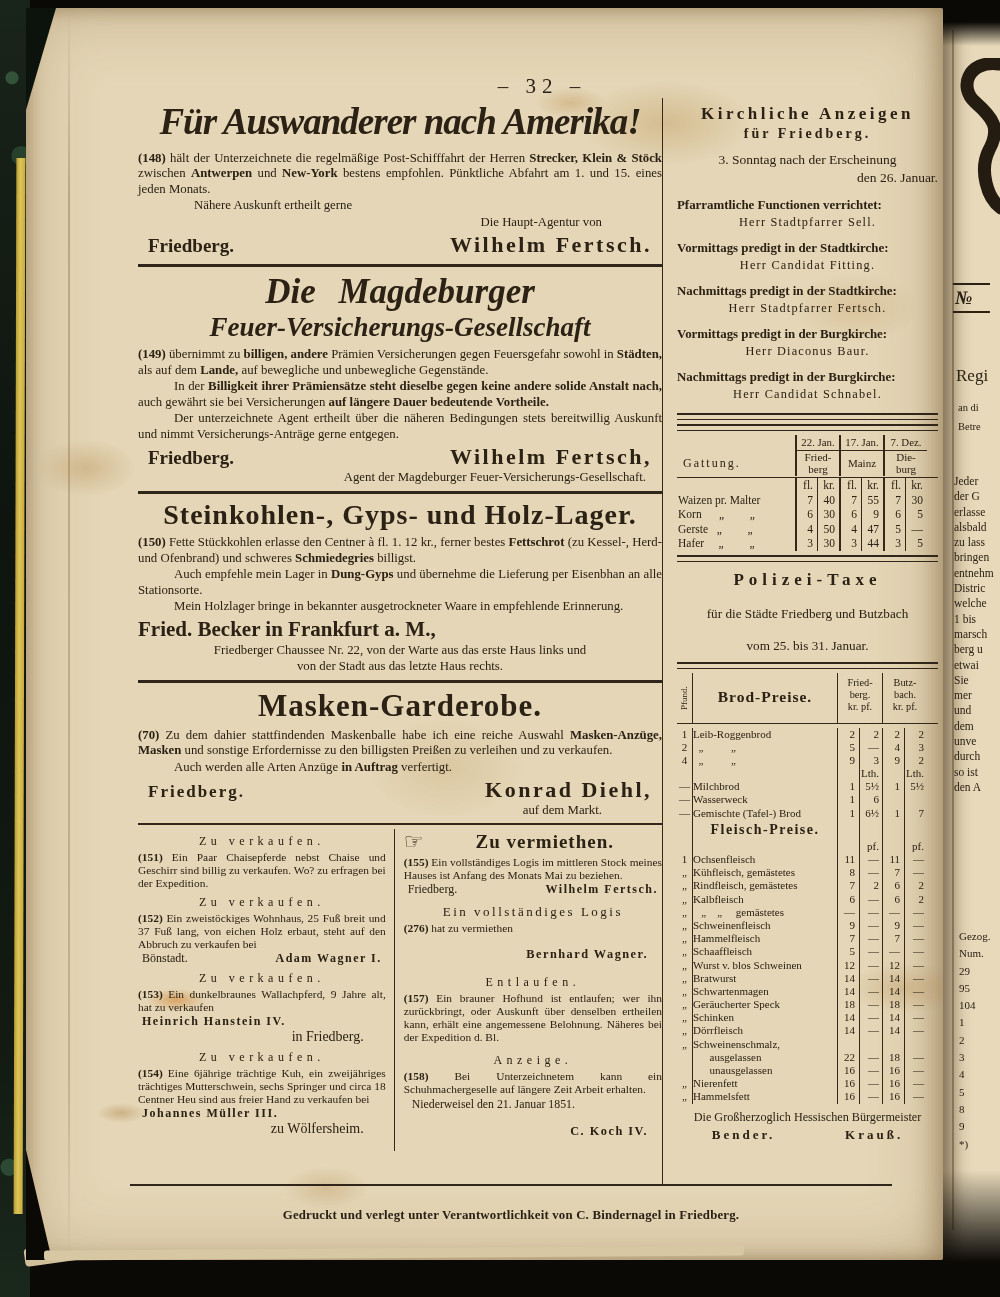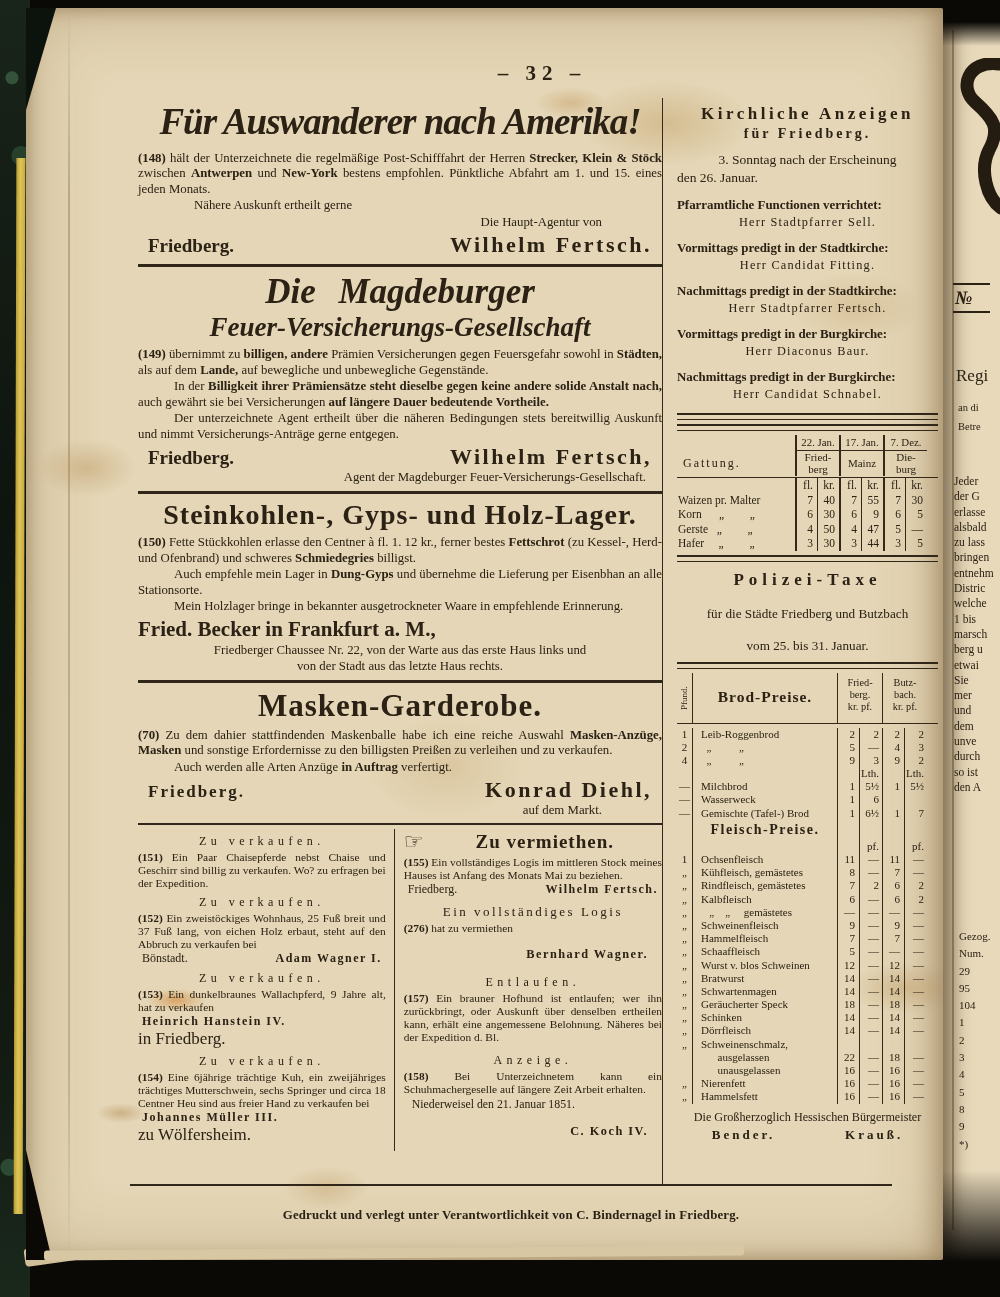--- a/index.html
+++ b/index.html
@@ -42,22 +42,22 @@
     background:linear-gradient(#0b0906 0 22px,transparent 46px,transparent 1170px,#0b0906 1262px)}
   .sliver .vline{position:absolute;top:30px;left:9px;width:1.5px;height:1200px;background:rgba(100,70,35,.5)}
   .fr-no{position:absolute;top:283px;left:10px;font-weight:bold;font-style:italic;font-size:19px;
     border-top:2.5px solid #2b2114;border-bottom:2.5px solid #2b2114;padding:2px 18px 2px 2px}
   .fr-heading{position:absolute;top:366px;left:13px;font-size:17px}
   .fr-subs{position:absolute;top:398px;left:15px;font-size:10.5px;line-height:19px}
   .fr-body{position:absolute;top:474px;left:11px;font-size:11.5px;line-height:15.3px;white-space:nowrap}
   .fr-nums{position:absolute;top:928px;left:16px;font-size:11px;line-height:17.3px;white-space:nowrap}
   .flourish{position:absolute;top:58px;left:6px}
   
-  .pagenum{position:absolute;left:110px;top:53px;width:812px;text-align:center;
-    font-size:21px;font-weight:bold;letter-spacing:6px}
+  .pagenum{position:absolute;left:110px;top:66px;width:812px;text-align:center;
+    font-size:21px;font-weight:normal;letter-spacing:6px}
   
   .col-left{position:absolute;left:112px;top:92px;width:524px}
   .col-right{position:absolute;left:636px;top:90px;width:276px;height:1086px;
     border-left:1.6px solid #33281a;padding-left:14px;box-sizing:border-box}
   .rule{border:none;border-top:3px solid #30261a;margin:6px 0 5px}
   .rule-med{border:none;border-top:2px solid #30261a;margin:5px 0 4px}
   .dbl{height:4px;border-top:2.4px solid #30261a;border-bottom:1.3px solid #30261a;margin:4px 0}
   
   .h-amerika{font-size:37px;font-weight:bold;font-style:italic;text-align:center;white-space:nowrap;margin:0 0 8px;letter-spacing:-1px}
   .h-mag1{font-size:35px;font-weight:bold;font-style:italic;text-align:center;margin:2px 0 0;word-spacing:14px}
@@ -76,36 +76,36 @@
   
   .cls-wrap{display:flex;margin-top:2px}
   .cls-colL{width:49%;padding:2px 8px 0 0;border-right:1.3px solid #33281a;box-sizing:border-box}
   .cls-colR{width:51%;padding:2px 0 0 9px;box-sizing:border-box}
   .cls-head{font-size:12px;text-align:center;letter-spacing:4.5px;margin:3px 0 2px}
   .cls-body{font-size:11.4px;line-height:1.14;text-align:justify;margin:0}
   .cls-sig{display:flex;justify-content:space-between;align-items:baseline;padding:0 4px}
   .cls-sig span:empty,.cls-sub:empty{display:none}
   .cls-sig .sr{font-weight:bold;letter-spacing:1.5px;font-size:12px}
   .cls-sig .sl{font-size:12px}
-  .cls-sub{font-size:17px;text-align:left;padding-right:22px}
+  .cls-sub{font-size:14px;text-align:right;padding-right:22px}
   .cls-item{margin-bottom:5px}
   .verm-head{display:flex;align-items:center;margin:0 0 3px}
   .manicule{font-size:22px;line-height:18px;margin-right:14px}
   .verm-title{font-size:19px;font-weight:bold;letter-spacing:1px;flex:1;text-align:center;padding-right:10px}
   .verm-pre{font-size:13px;text-align:center;letter-spacing:2.5px;margin:7px 0 2px}
   .date-line{font-size:11.8px;margin:1px 0 0;padding-left:8px}
   .sig-r{font-size:12.3px;font-weight:bold;letter-spacing:1.5px;text-align:right;padding-right:14px}
   
   .imprint{position:absolute;left:104px;top:1176px;width:762px;border-top:2.2px solid #30261a;
     padding-top:22px;text-align:center;font-size:12.8px;font-weight:bold;letter-spacing:.2px}
   
   .ch-t1{font-size:17px;font-weight:bold;text-align:center;letter-spacing:3.5px;margin:6px 0 0}
   .ch-t2{font-size:14px;font-weight:bold;text-align:center;letter-spacing:3px;margin:2px 0 10px}
   .ch-sun{font-size:13.5px;text-align:center;margin:0}
-  .ch-sun2{font-size:13.5px;text-align:left;margin:2px 0 12px}
+  .ch-sun2{font-size:13.5px;text-align:right;margin:2px 0 12px}
   .ch-entry{margin-bottom:11px}
   .ch-line{font-size:12.9px;font-weight:bold;margin:0}
   .ch-person{font-size:12.3px;text-align:center;letter-spacing:1.2px;margin:2px 0 0}
   .fp-title{font-size:17px;font-weight:bold;text-align:center;letter-spacing:5px;margin:6px 0 4px}
   
   .fq{margin:4px 0 2px}
   .fq-row{display:grid;grid-template-columns:118px 22px 22px 22px 22px 22px 22px;height:14.5px;line-height:14.5px;font-size:11.5px}
   .fq-row>div{overflow:hidden}
   .fq-row .n{white-space:pre;padding-left:1px}
   .fq-row .v{text-align:right;padding-right:4px}
@@ -125,21 +125,21 @@
   .pt{margin-top:2px}
   .pt-head{display:grid;grid-template-columns:15px 145px 45px 45px;height:50px;border-bottom:1.4px solid #33281a}
   .pfund-vert{writing-mode:vertical-rl;transform:rotate(180deg);font-size:9px;text-align:center;line-height:15px}
   .pt-title{border-left:1px solid #33281a;font-size:15.5px;font-weight:bold;letter-spacing:1px;text-align:center;line-height:48px}
   .pt-city{font-size:10.3px;text-align:center;line-height:12.2px;padding-top:4px}
   .pt-city.first{border-left:1.8px solid #33281a}
   .pt-city.second{border-left:1.8px solid #33281a}
   .pt-row{display:grid;grid-template-columns:15px 145px 22px 23px 22px 23px;height:13.2px;line-height:13.2px;font-size:11px}
   .pt-row>div{overflow:hidden}
   .pt-row .pf{text-align:center}
-  .pt-row .nm{border-left:1px solid #33281a;padding-left:8px;white-space:pre}
+  .pt-row .nm{border-left:1px solid #33281a;padding-left:0;white-space:pre}
   .pt-row .v0{border-left:1.8px solid #33281a;text-align:right;padding-right:4px}
   .pt-row .v1{border-left:1px solid #33281a;text-align:right;padding-right:3px}
   .pt-row .v2{border-left:1.8px solid #33281a;text-align:right;padding-right:4px}
   .pt-row .v3{border-left:1px solid #33281a;text-align:right;padding-right:3px}
   .ft-row{display:grid;grid-template-columns:15px 145px 22px 23px 22px 23px;height:20px}
   .ft-row .nm{border-left:1px solid #33281a;font-size:14px;font-weight:bold;letter-spacing:1.5px;text-align:center;line-height:20px}
   .ft-row .sp0{border-left:1.8px solid #33281a}.ft-row .sp1{border-left:1px solid #33281a}
   .ft-row .sp2{border-left:1.8px solid #33281a}.ft-row .sp3{border-left:1px solid #33281a}
   .mayor{font-size:12.2px;text-align:center;margin:6px 0 0}
   .mayor-row{display:flex;justify-content:space-around;font-size:13px;font-weight:bold;letter-spacing:3px;margin-top:2px}

